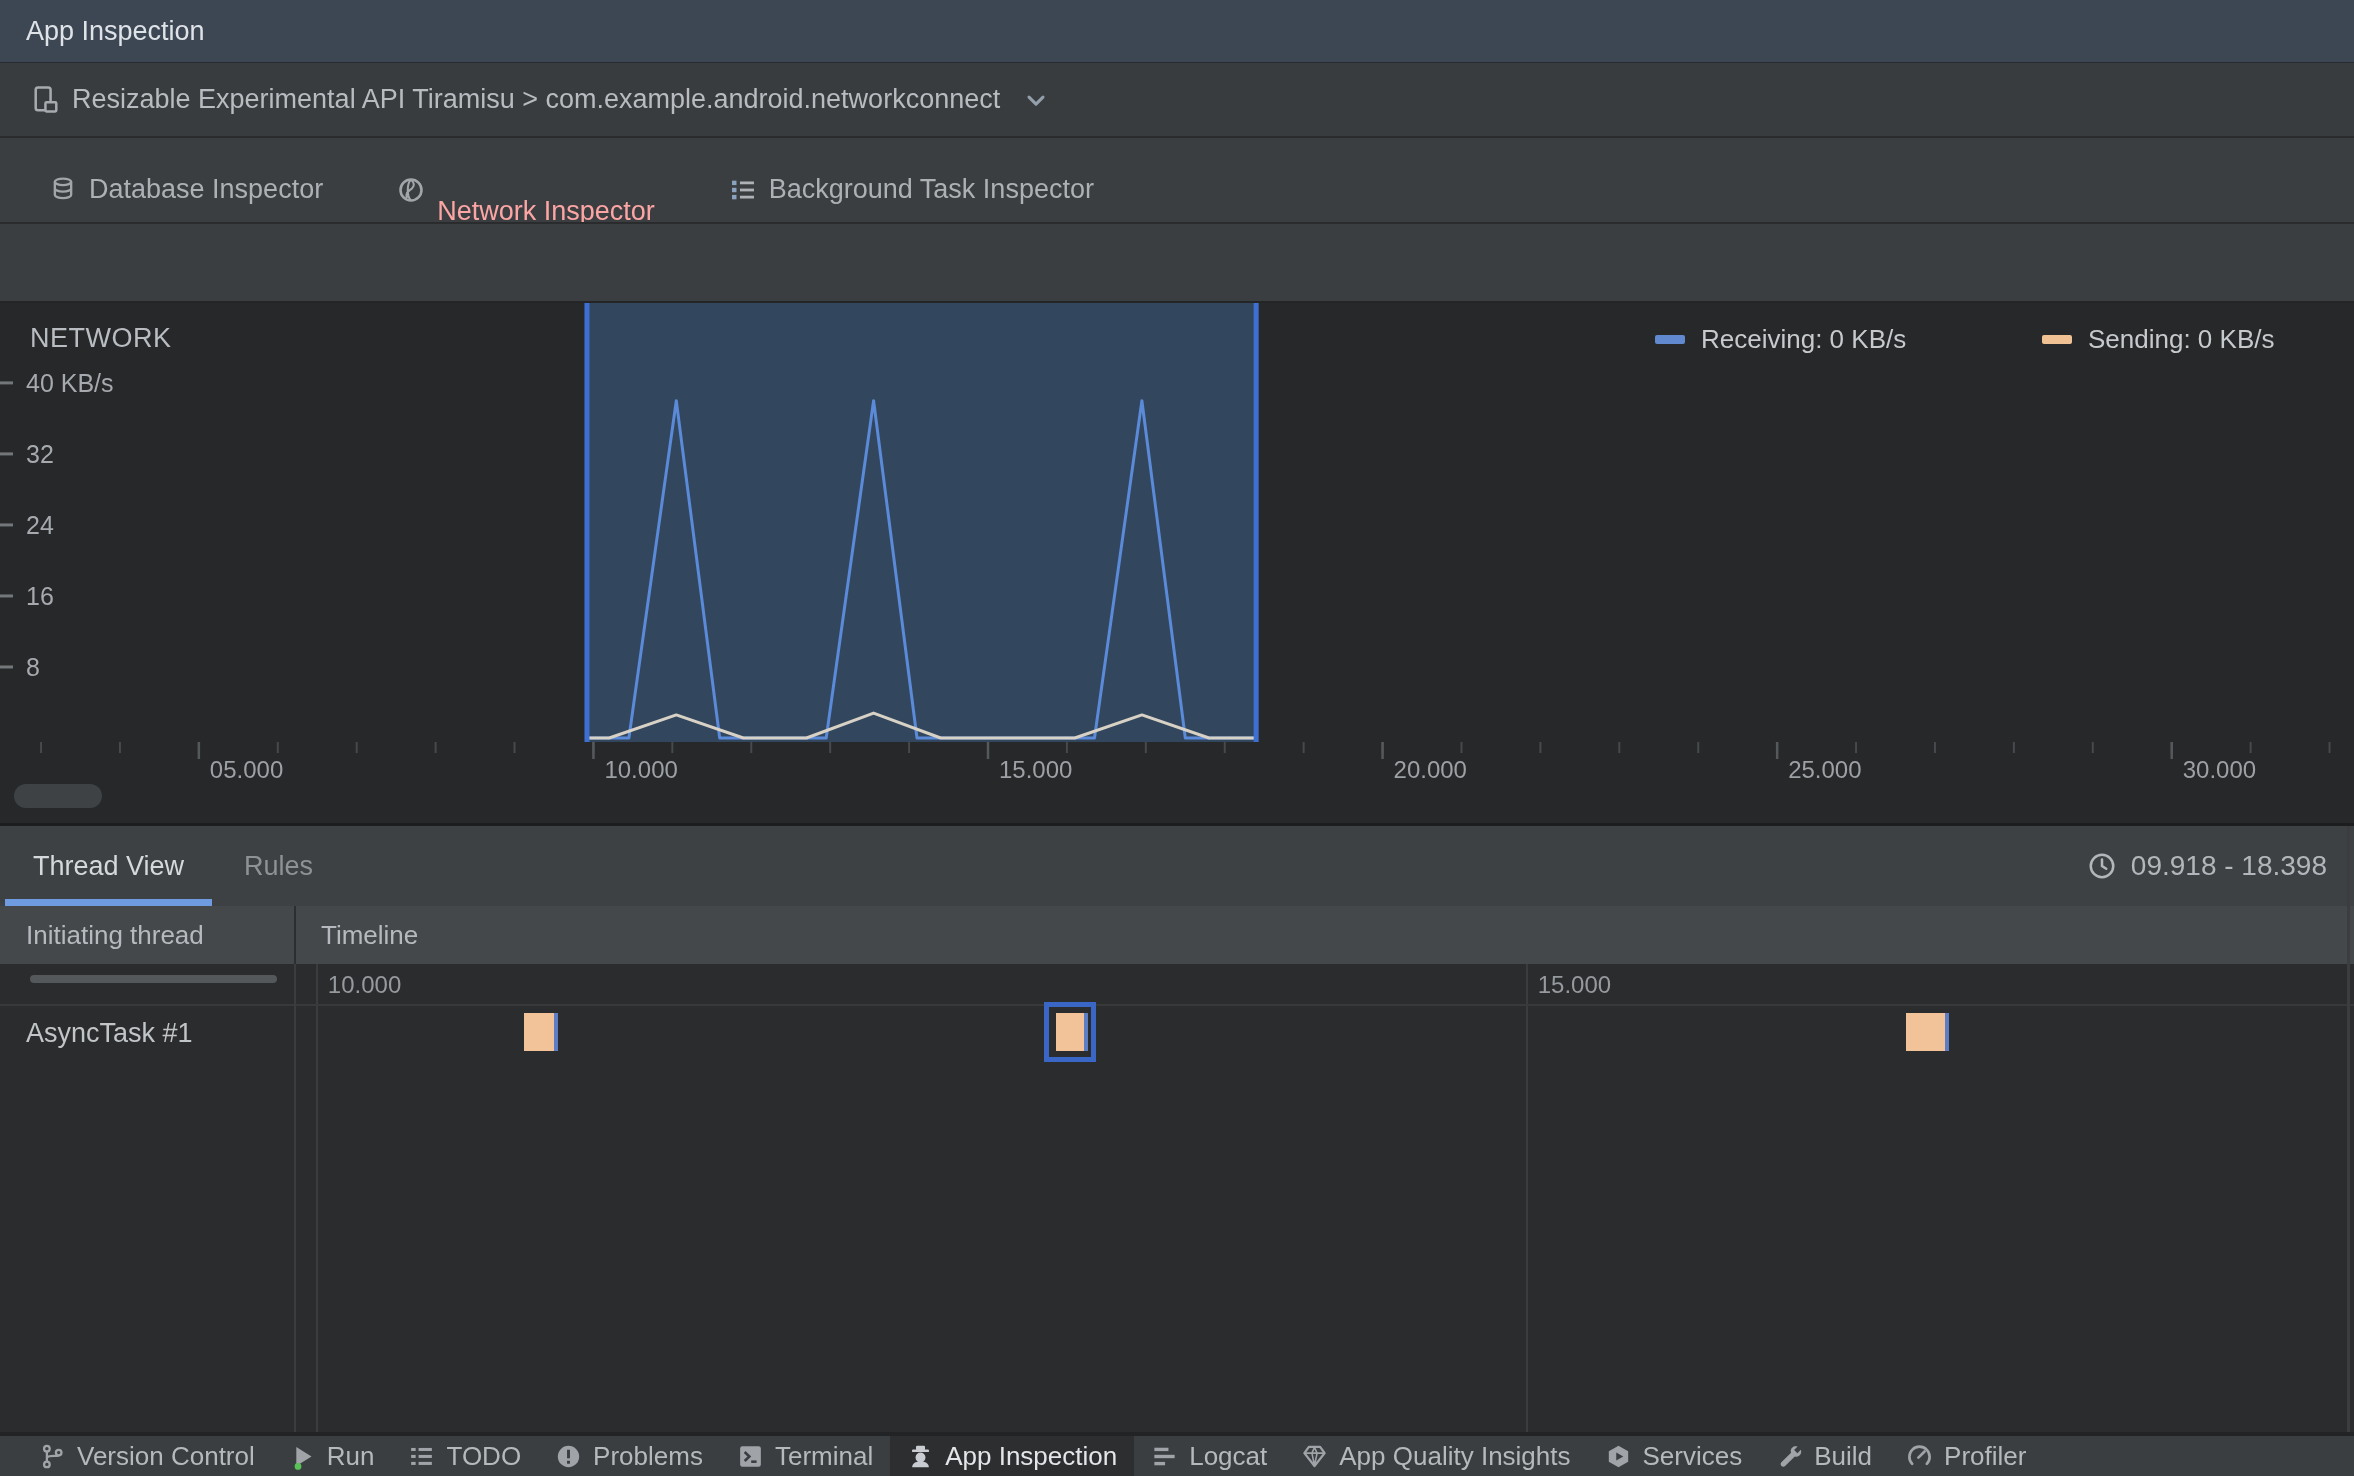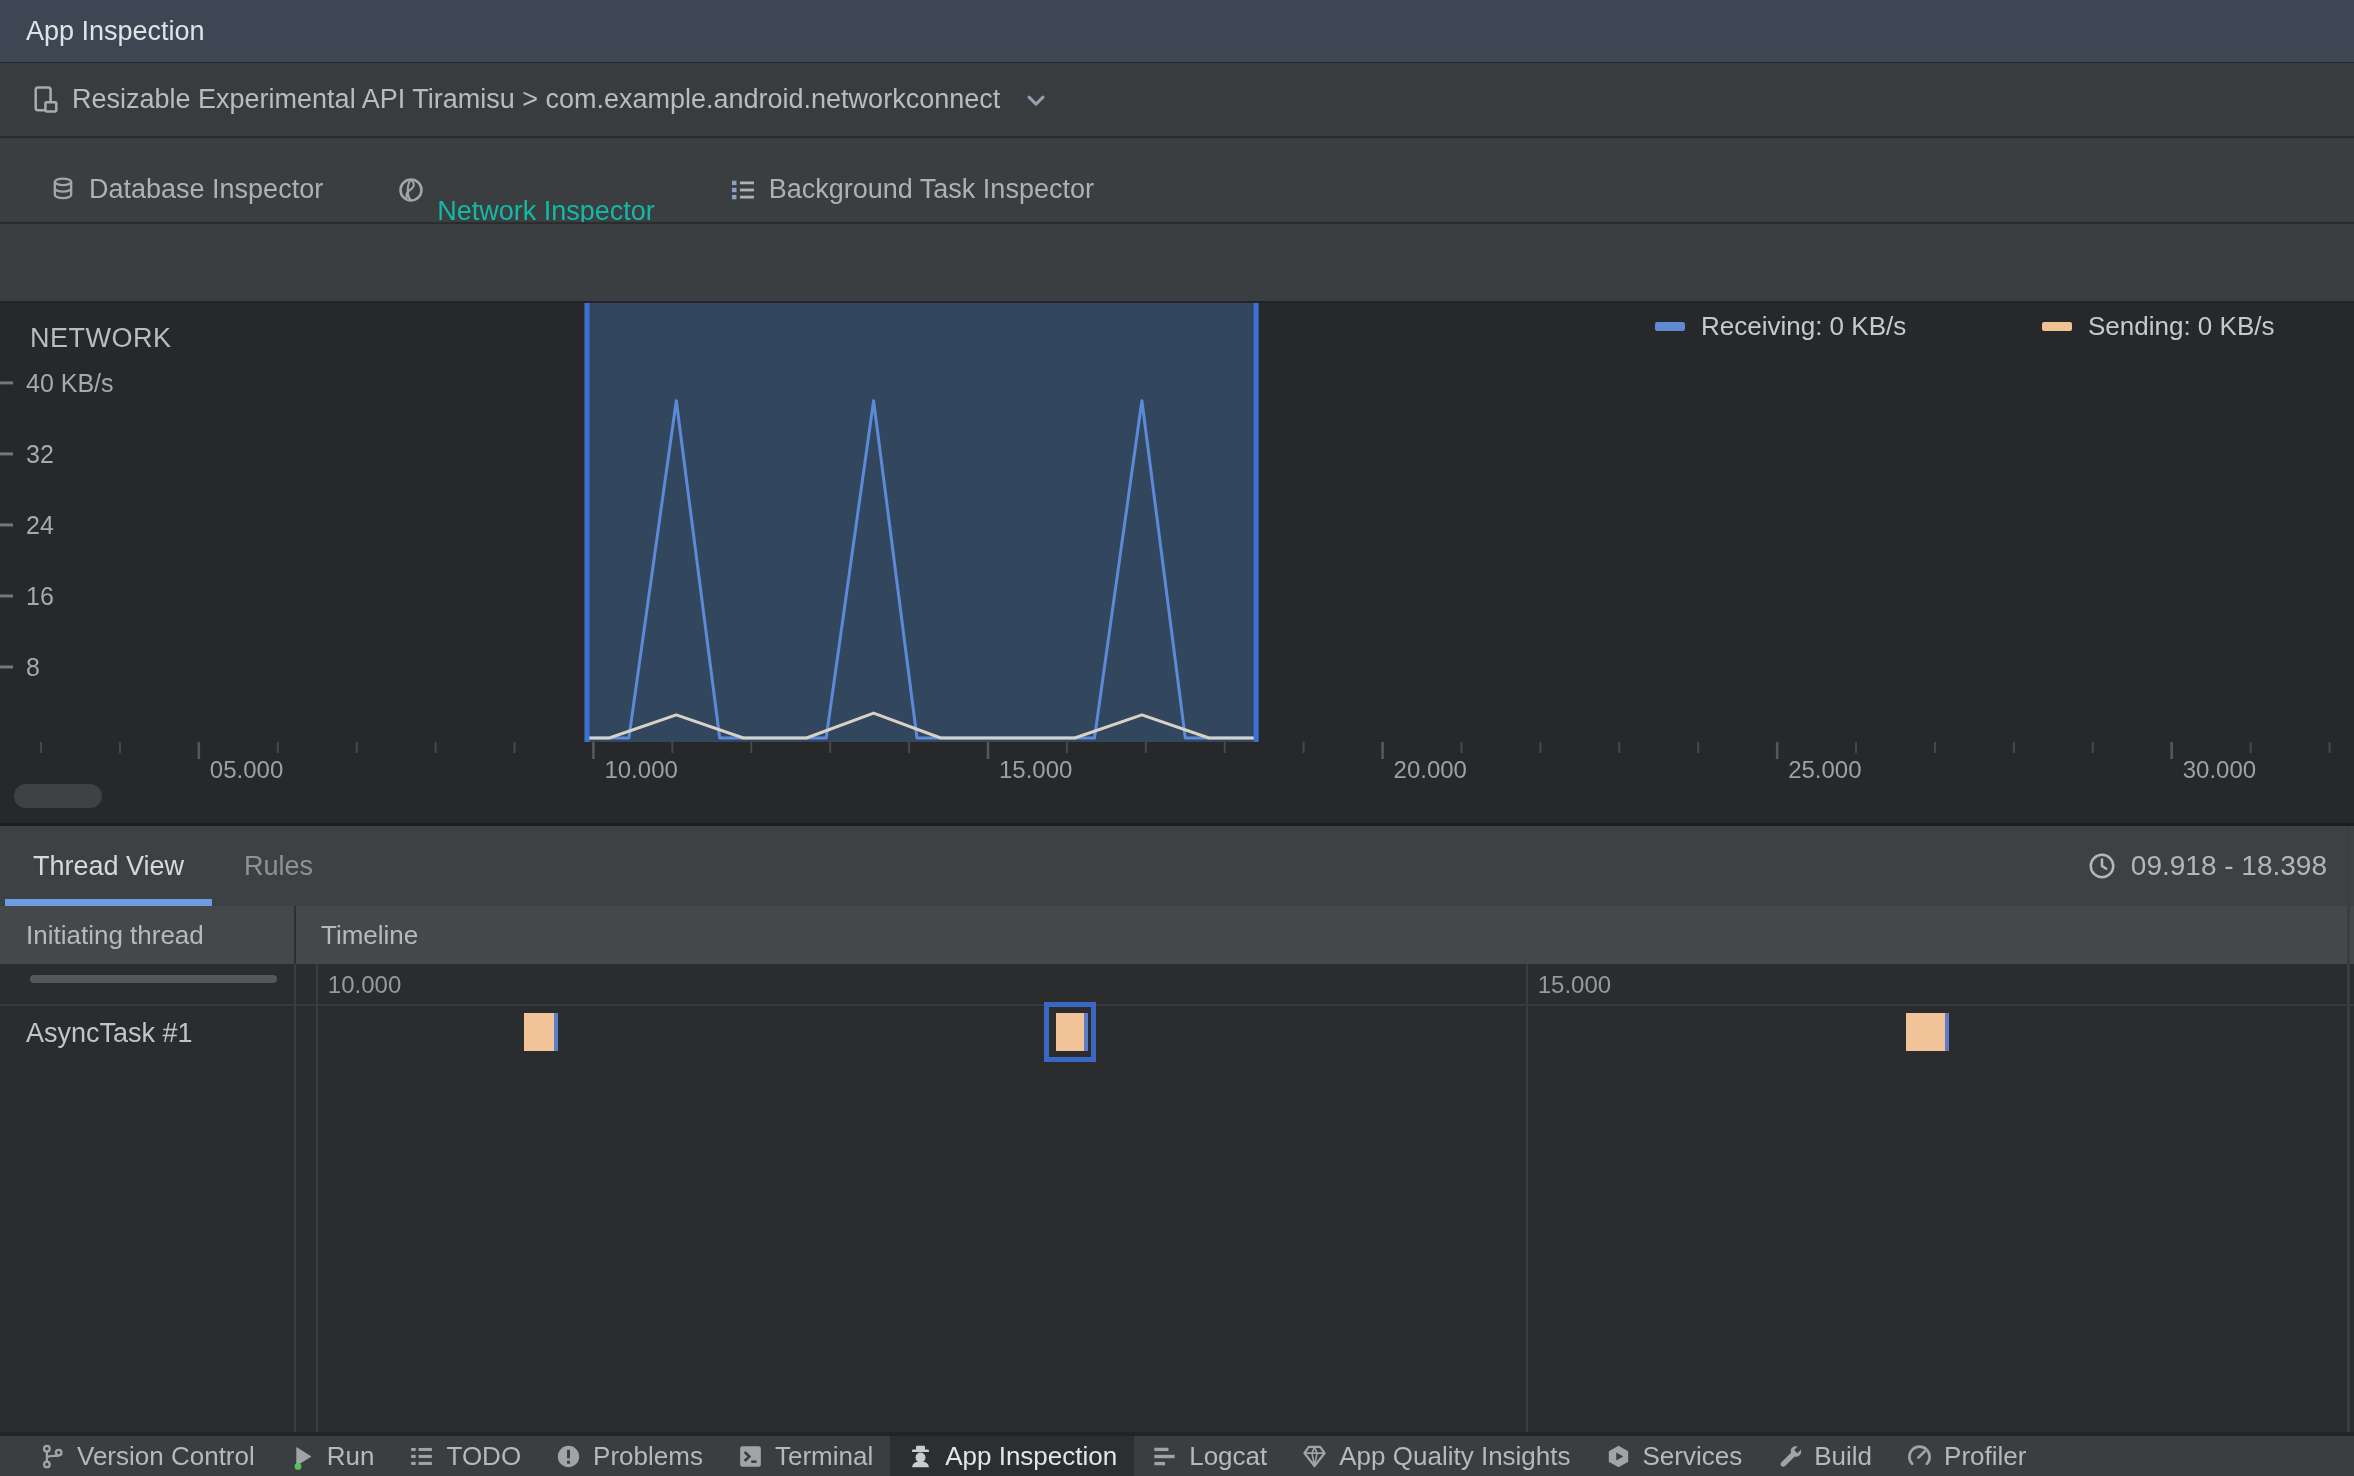--- a/index.html
+++ b/index.html
@@ -14,31 +14,31 @@
   #devrow{position:absolute;left:0;top:63px;width:100%;height:73px;background:#393c3e;border-bottom:2px solid #2a2b2c;display:flex;align-items:center;}
   #devrow .icon{margin-left:30px;color:#a7abaf;display:flex;}
   #devrow .lbl{margin-left:10px;font-size:27px;color:#b8bcc0;}
   #devrow .chev{margin-left:22px;color:#93a0ac;display:flex;}
 
   
   #insptabs{position:absolute;left:0;top:138px;width:100%;height:103px;background:#3b3e40;display:flex;align-items:stretch;padding-left:12px;box-sizing:border-box;}
   .insp-tab{position:relative;display:flex;align-items:center;gap:12px;padding:0 37px;cursor:default;}
   .insp-tab .ic{display:flex;color:#a2a6aa;}
   .insp-tab .lb{font-size:27px;color:#adb1b5;white-space:nowrap;}
-  .insp-tab.active .lb{color:#14b8a6;margin-top:44px;}
+  .insp-tab.active .lb{color:#fca5a5;margin-top:44px;}
   .insp-tab.active::after{content:"";position:absolute;left:0;right:0;bottom:0;height:6px;background:#7ba2f1;}
 
   #gapstrip{position:absolute;left:0;top:222px;width:100%;height:81px;background:#3b3e40;border-top:2px solid #2a2b2c;border-bottom:2px solid #242526;box-sizing:border-box;}
 
   
   #chartsec{position:absolute;left:0;top:303px;width:2354px;height:520px;background:#262829;}
   #chartsvg{position:absolute;left:0;top:0;}
   #nettitle{position:absolute;left:30px;top:20px;font-size:27px;color:#b9bdc1;letter-spacing:.5px;}
   .ylab{position:absolute;left:26px;font-size:25px;color:#a6a9ad;line-height:30px;}
-  #legend .litem{position:absolute;display:flex;align-items:center;top:8px;}
+  #legend .litem{position:absolute;display:flex;align-items:center;top:21px;}
   #legend .dash{width:30px;height:9px;border-radius:2px;margin-right:16px;}
   #legend .ltxt{font-size:26px;color:#c7cacd;white-space:nowrap;}
   #hscroll{position:absolute;left:14px;top:481px;width:88px;height:24px;border-radius:12px;background:#3f4244;}
 
   
   #threadpanel{position:absolute;left:0;top:823px;width:100%;height:609px;background:#2a2c2d;border-top:3px solid #1c1d1e;box-sizing:border-box;}
   #thtabs{position:relative;height:80px;background:#3e4144;display:flex;align-items:stretch;padding-left:3px;}
   .th-tab{position:relative;display:flex;align-items:center;padding:0 30px;font-size:27px;color:#8e9295;white-space:nowrap;}
   .th-tab.active{color:#d6d9dc;}
   .th-tab.active::after{content:"";position:absolute;left:2px;right:2px;bottom:0;height:7px;background:#6f9be1;}

